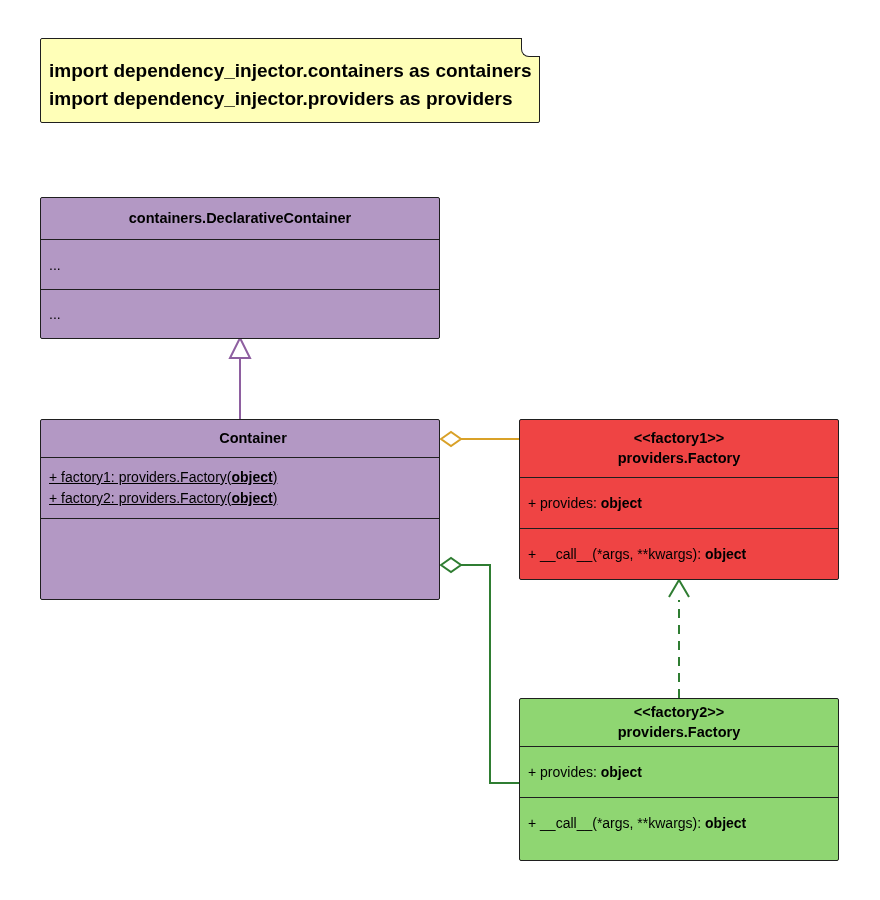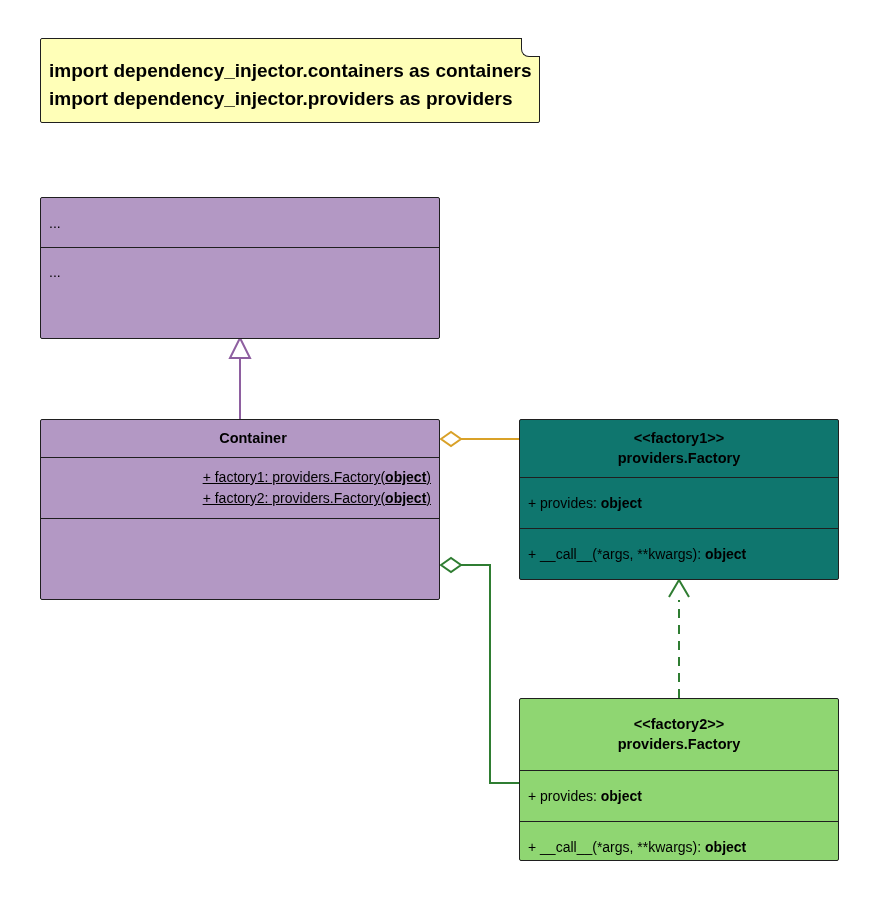--- a/index.html
+++ b/index.html
@@ -98,21 +98,21 @@
     text-decoration: underline;
   }
   .dots {
     font-size: 14px;
     padding: 8px;
   }
 
   
   .purple { background: #b398c4; }
   
-  .yellow { background: #0f766e; }
+  .yellow { background: #ef4444; }
   
   .green { background: #8fd672; }
 
   .b { font-weight: bold; }
 </style>
 </head>
 <body>
 
 <div id="diagram">
 
@@ -139,48 +139,49 @@
     </g>
   </svg>
 
   <div class="note">
     <div class="note-corner"></div>
     <div class="note-text">import dependency_injector.containers as containers
 import dependency_injector.providers as providers</div>
   </div>
 
   <div class="umlbox purple" style="left:40px; top:197px; width:400px; height:142px;">
+    <div class="row title-row" style="height:42px;">containers.DeclarativeContainer</div>
     <div class="row dots" style="height:50px;">...</div>
     <div class="row dots" style="height:48px;">...</div>
   </div>
 
   <div class="umlbox purple" style="left:40px; top:419px; width:400px; height:181px;">
     <div class="row title-row" style="height:38px;padding-left:30px;">Container</div>
-    <div class="row member-row" style="height:61px;text-align:right;">
+    <div class="row member-row" style="height:61px;">
       <div class="under"><span>+ factory1: providers.Factory(</span><span class="b">object</span><span>)</span></div>
       <div class="under"><span>+ factory2: providers.Factory(</span><span class="b">object</span><span>)</span></div>
     </div>
     <div class="row member-row" style="height:null;flex:1;"></div>
   </div>
 
   <div class="umlbox yellow" style="left:519px; top:419px; width:320px; height:161px;">
     <div class="row title-row" style="height:58px;">
       <div>&lt;&lt;factory1&gt;&gt;</div>
       <div>providers.Factory</div>
     </div>
     <div class="row member-row" style="height:51px;">
       <div><span>+ provides: </span><span class="b">object</span></div>
     </div>
     <div class="row member-row" style="height:50px;">
       <div><span>+ __call__(*args, **kwargs): </span><span class="b">object</span></div>
     </div>
   </div>
 
   <div class="umlbox green" style="left:519px; top:698px; width:320px; height:163px;">
-    <div class="row title-row" style="height:72px;">
+    <div class="row title-row" style="height:48px;">
       <div>&lt;&lt;factory2&gt;&gt;</div>
       <div>providers.Factory</div>
     </div>
     <div class="row member-row" style="height:51px;">
       <div><span>+ provides: </span><span class="b">object</span></div>
     </div>
     <div class="row member-row" style="height:50px;">
       <div><span>+ __call__(*args, **kwargs): </span><span class="b">object</span></div>
     </div>
   </div>

